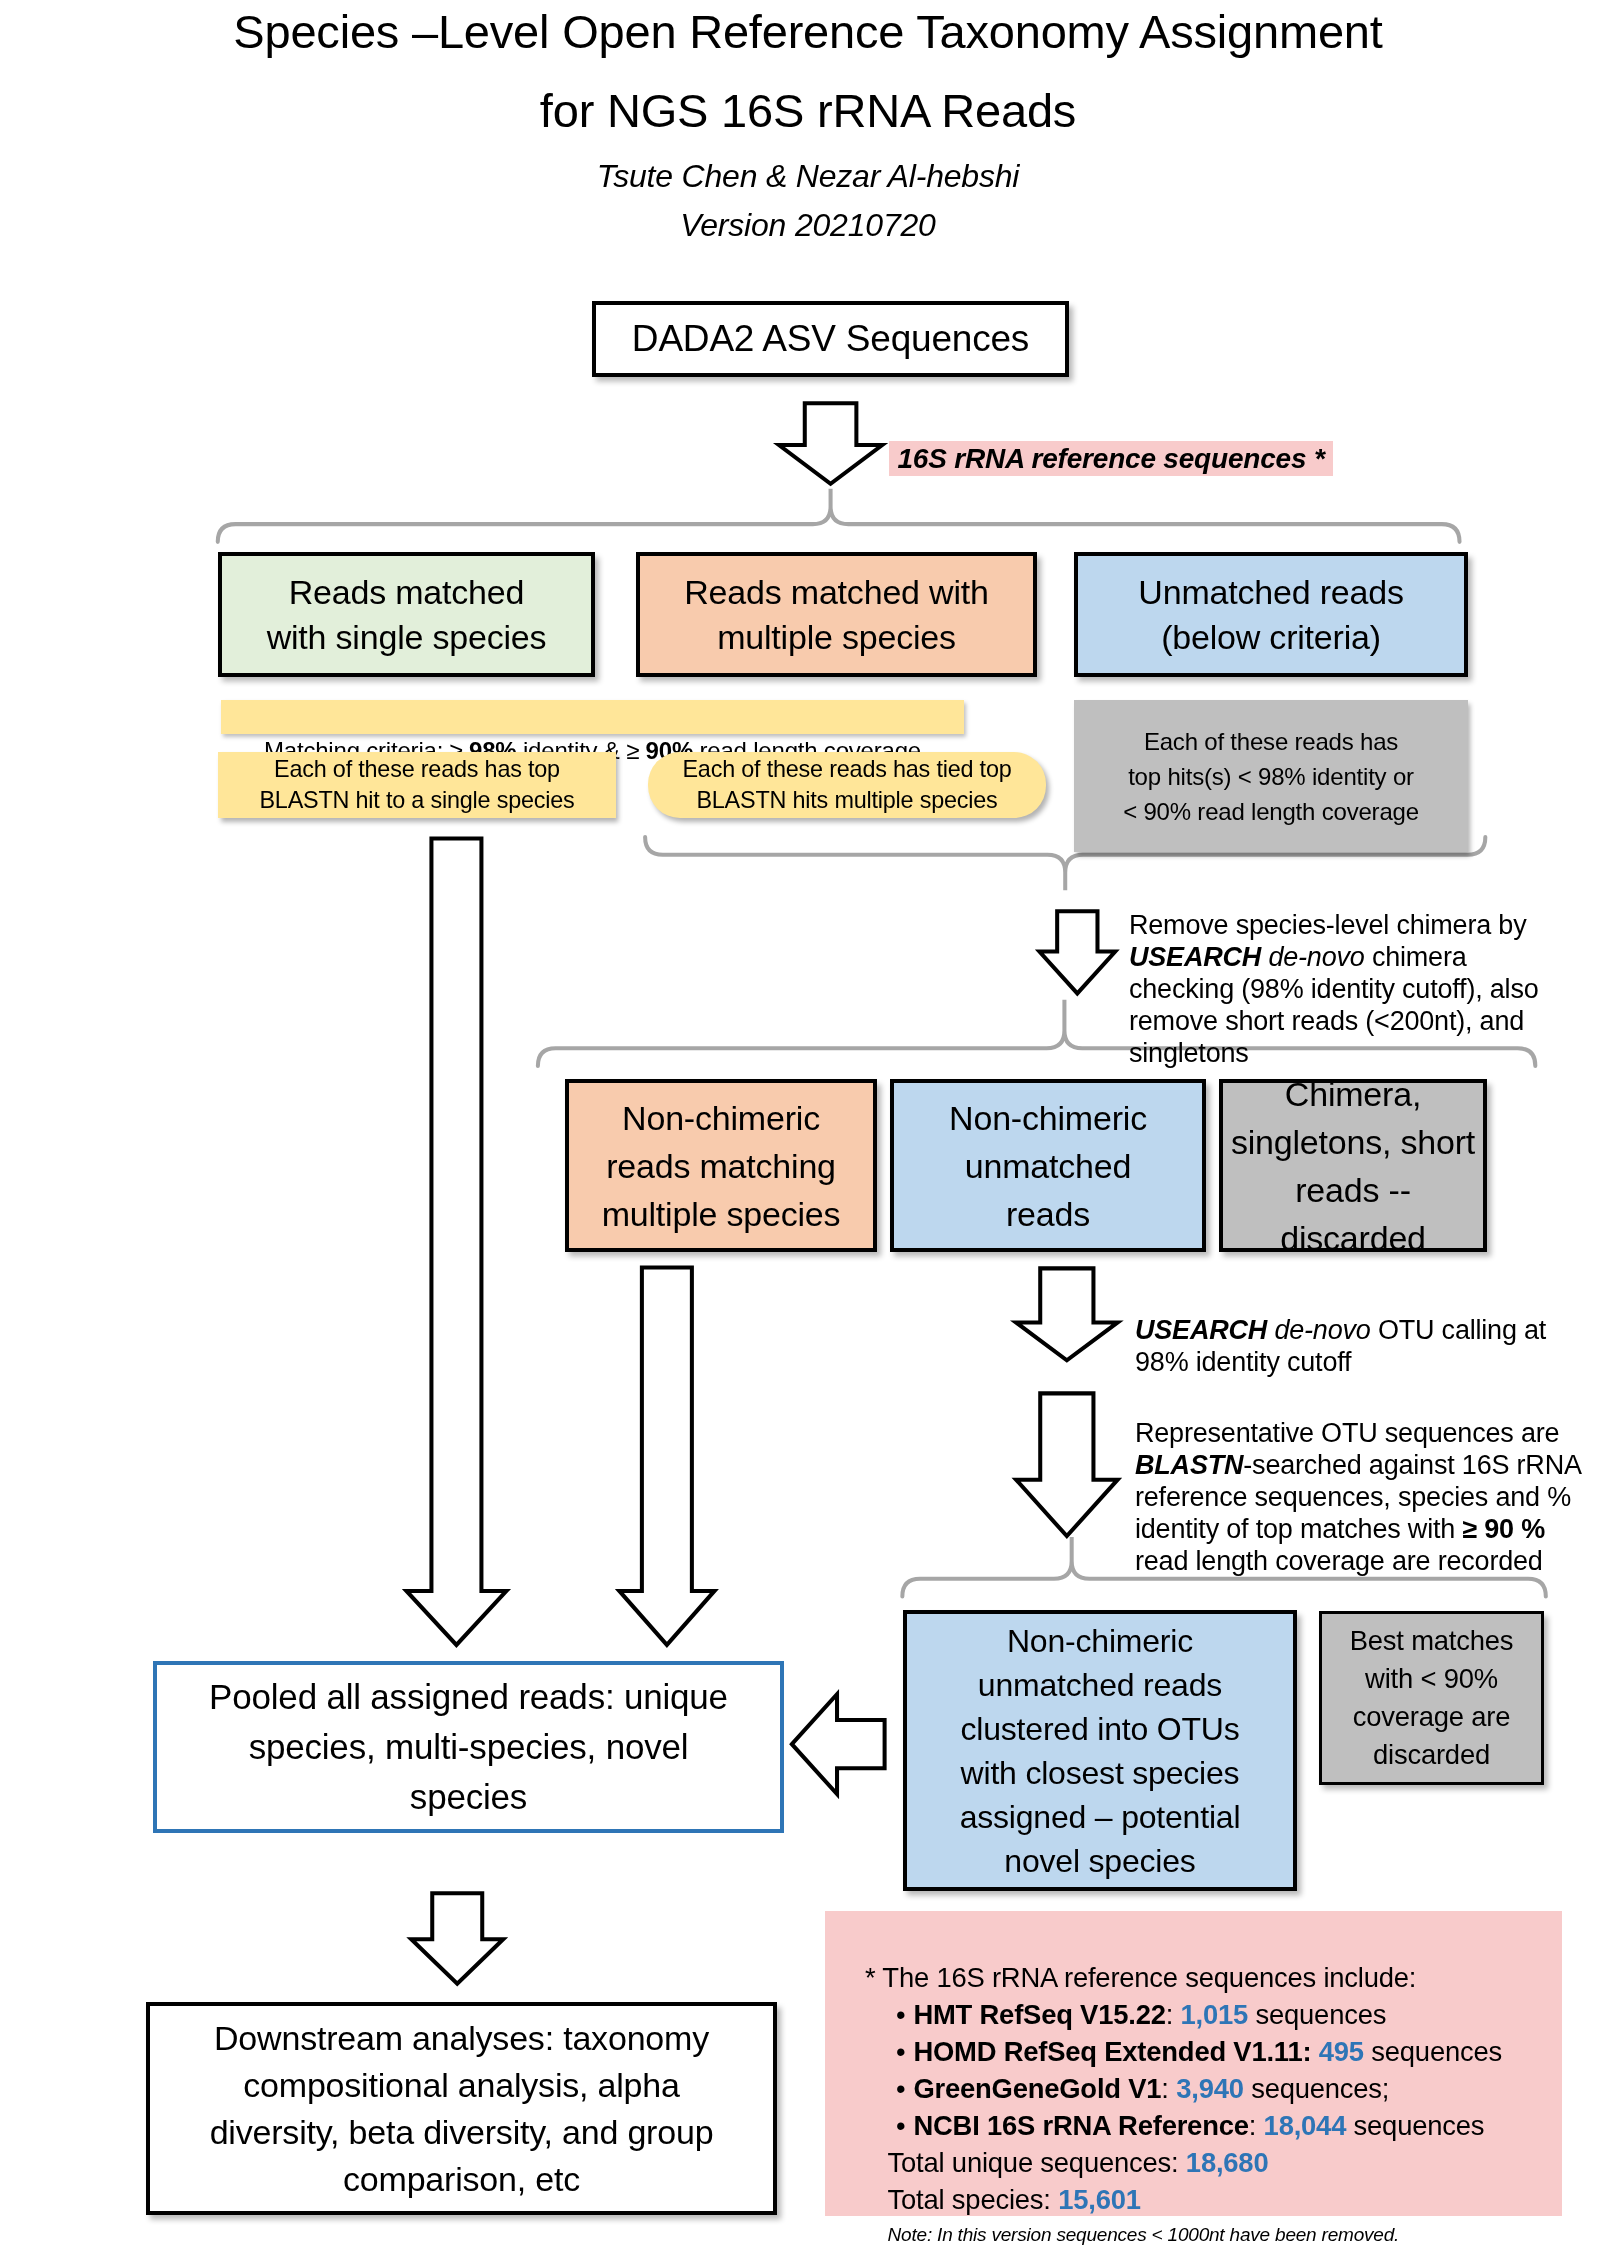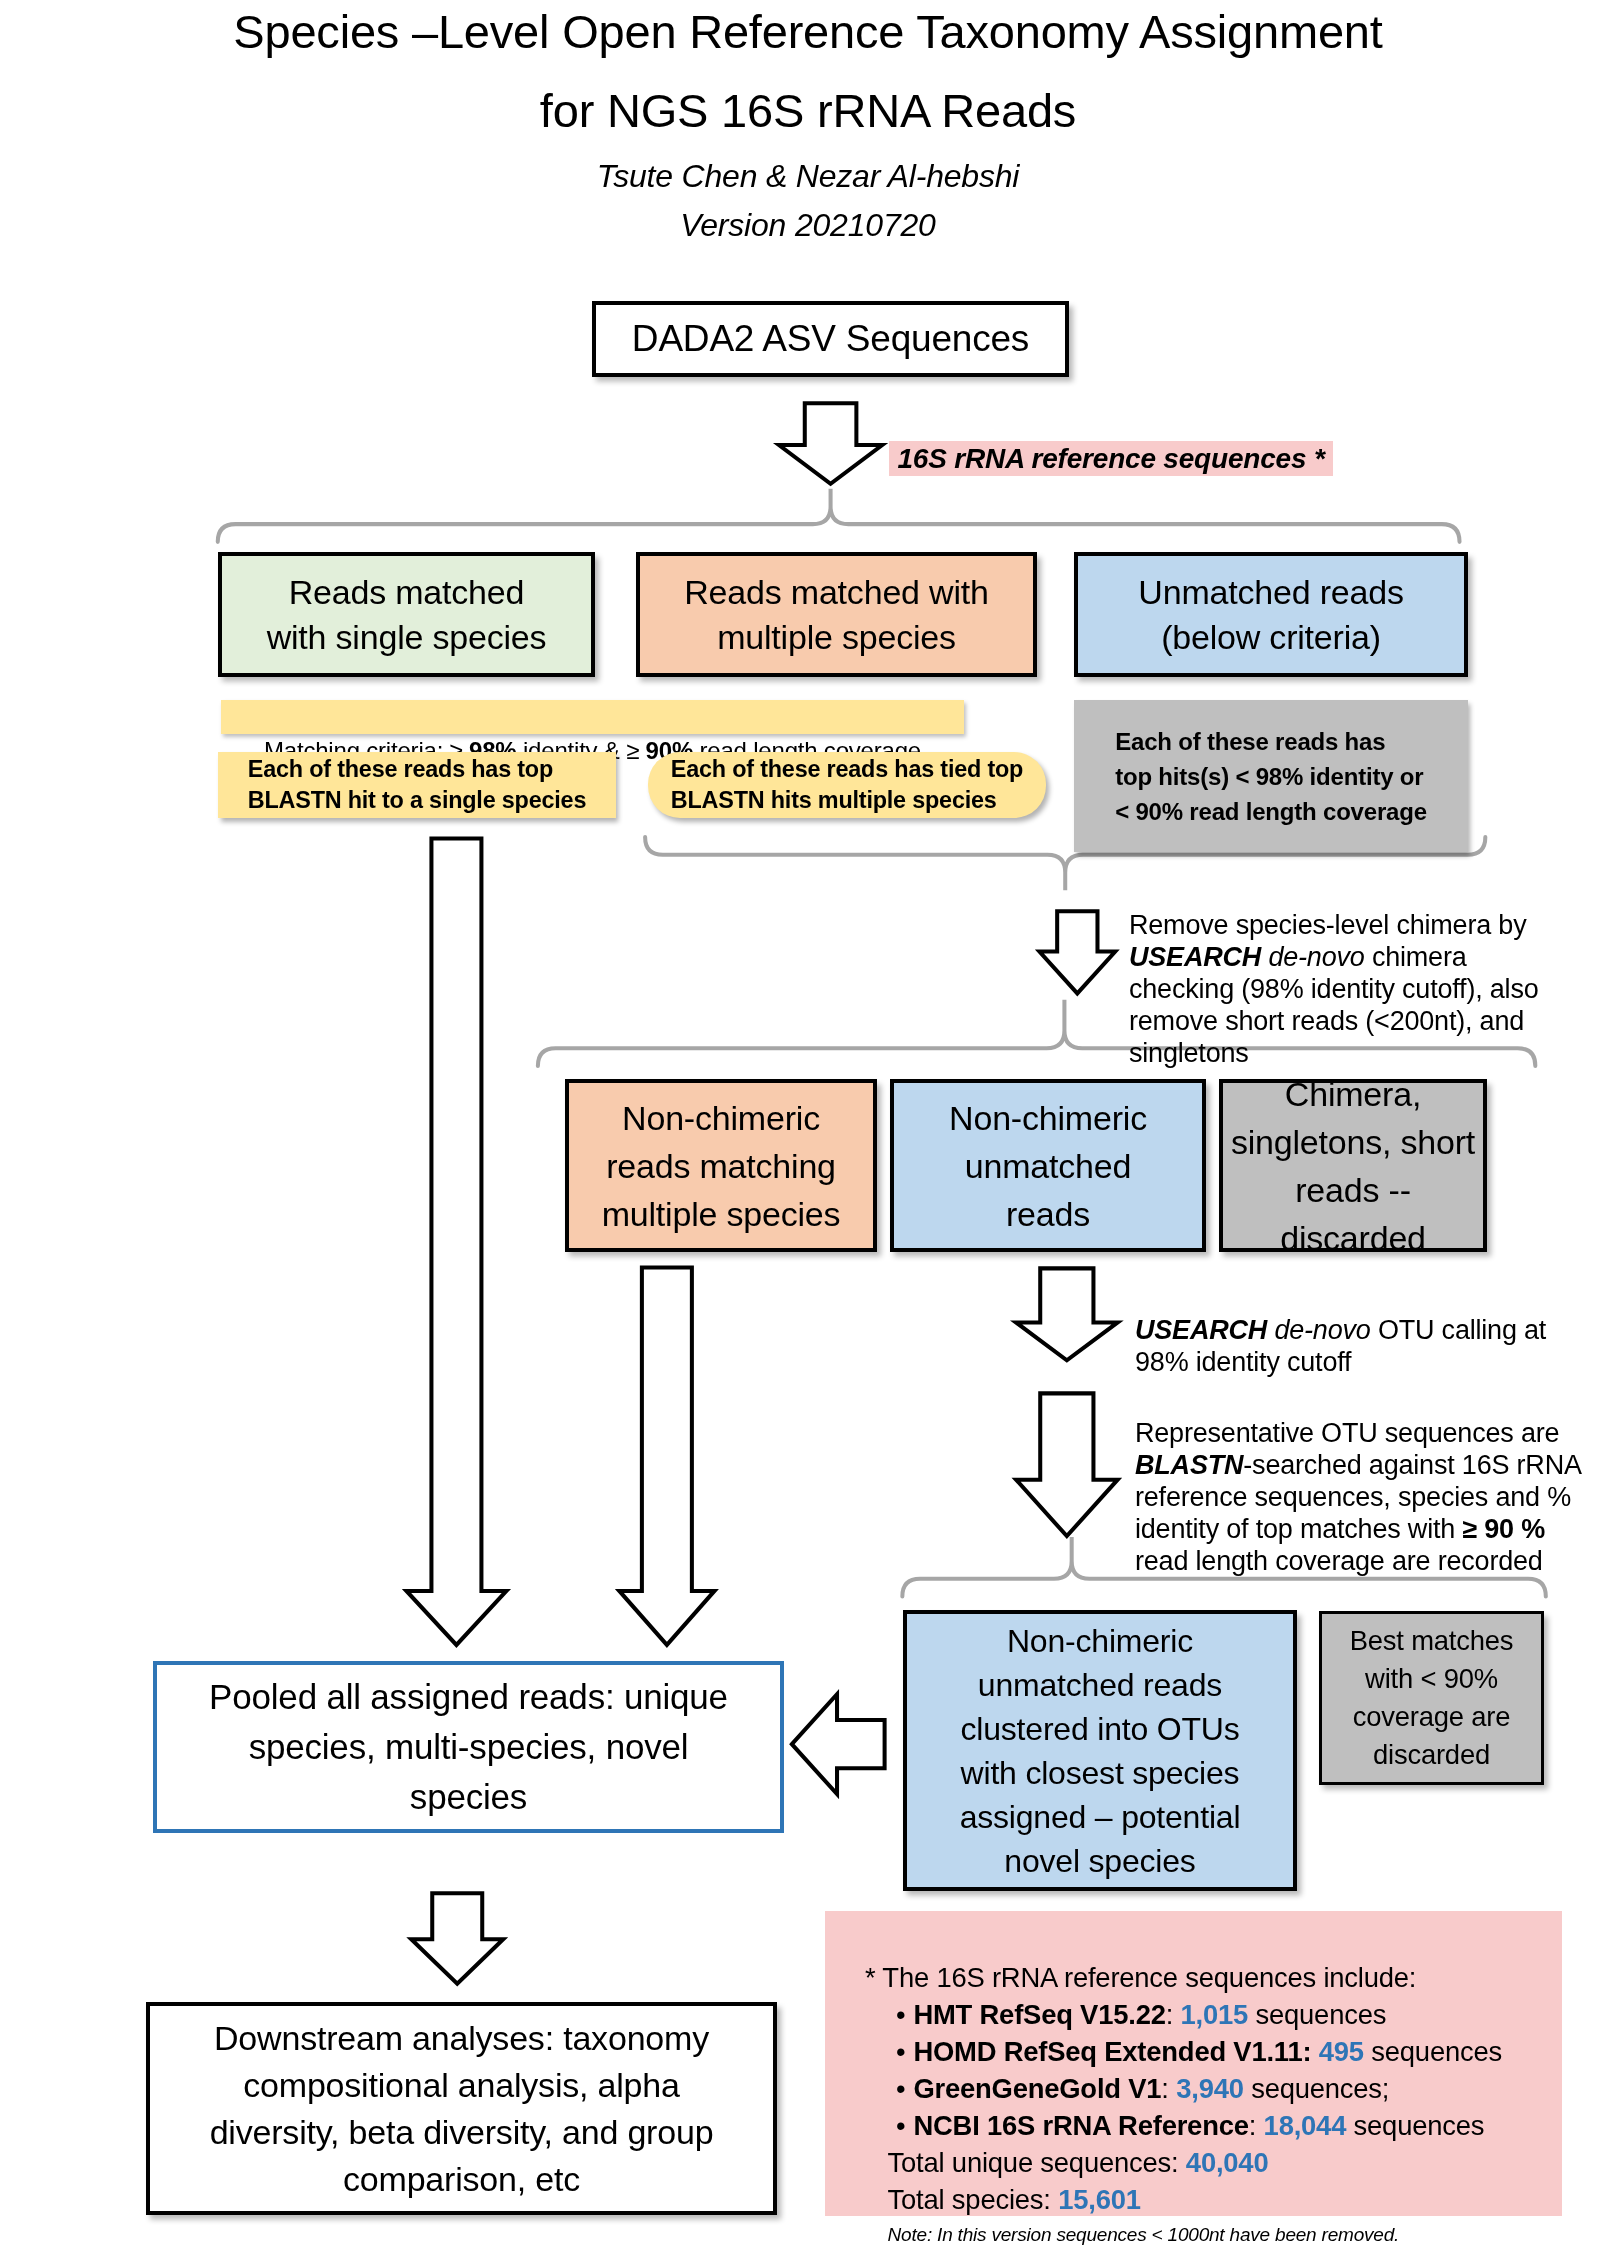--- a/index.html
+++ b/index.html
@@ -12,22 +12,22 @@
   svg.overlay{position:absolute;left:0;top:0;z-index:1;pointer-events:none;}
   .layer{position:absolute;left:0;top:0;z-index:2;}
   .center{text-align:center;}
   .rich{white-space:pre-line;}
   .box{
     border:4px solid #000;display:flex;align-items:center;justify-content:center;
     text-align:center;white-space:pre-line;box-shadow:4px 4.8px 5.6px rgba(0,0,0,0.28);
     background:#fff;
   }
   .noborder{
-    display:flex;align-items:center;justify-content:center;
-    white-space:pre-line;box-shadow:3.2px 4px 4.8px rgba(0,0,0,0.30);font-weight:bold;
+    display:flex;align-items:center;justify-content:center;text-align:center;
+    white-space:pre-line;box-shadow:3.2px 4px 4.8px rgba(0,0,0,0.30);
   }
   .bi{font-weight:bold;font-style:italic;}
   .i{font-style:italic;}
   .b{font-weight:bold;}
   .num{color:#2E75B6;font-weight:bold;}
   .title{font-size:47px;line-height:63px;}
   .subtitle{font-size:32px;line-height:47px;font-style:italic;}
   .greenbg{background:#E2EFDA;}
   .orangebg{background:#F8CBAD;}
   .bluebg{background:#BDD7EE;}
@@ -154,21 +154,21 @@
     <div class="ref-line">
       <span class="bullet">•</span><span class="b">HOMD RefSeq Extended V1.11:</span><span> </span><span class="num">495</span><span> sequences</span>
     </div>
     <div class="ref-line">
       <span class="bullet">•</span><span class="b">GreenGeneGold V1</span><span>: </span><span class="num">3,940</span><span> sequences;</span>
     </div>
     <div class="ref-line">
       <span class="bullet">•</span><span class="b">NCBI 16S rRNA Reference</span><span>: </span><span class="num">18,044</span><span> sequences</span>
     </div>
     <div class="ref-line" style="padding-left:22.6px;">
-      <span>Total unique sequences: </span><span class="num">40,040</span>
+      <span>Total unique sequences: </span><span class="num">18,680</span>
     </div>
     <div class="ref-line" style="padding-left:22.6px;">
       <span>Total species: </span><span class="num">15,601</span>
     </div>
     <div class="ref-line i" style="padding-left:22.6px;font-size:19px;line-height:34px;">Note: In this version sequences &lt; 1000nt have been removed.</div>
   </div>
 
 </div>
 
 

